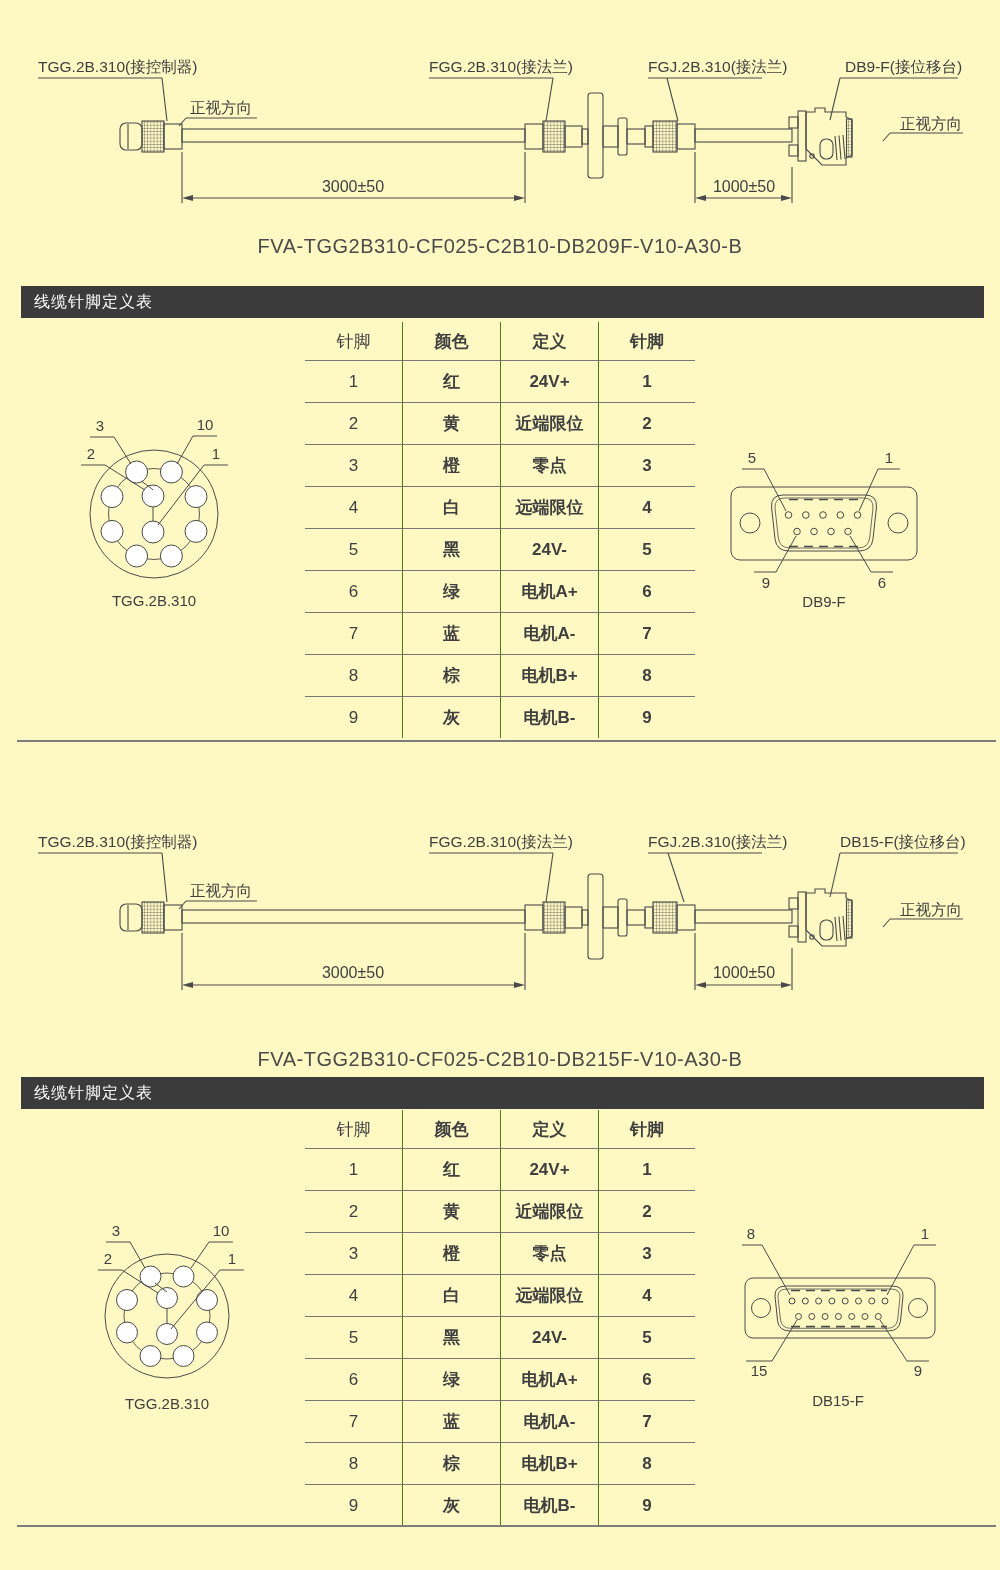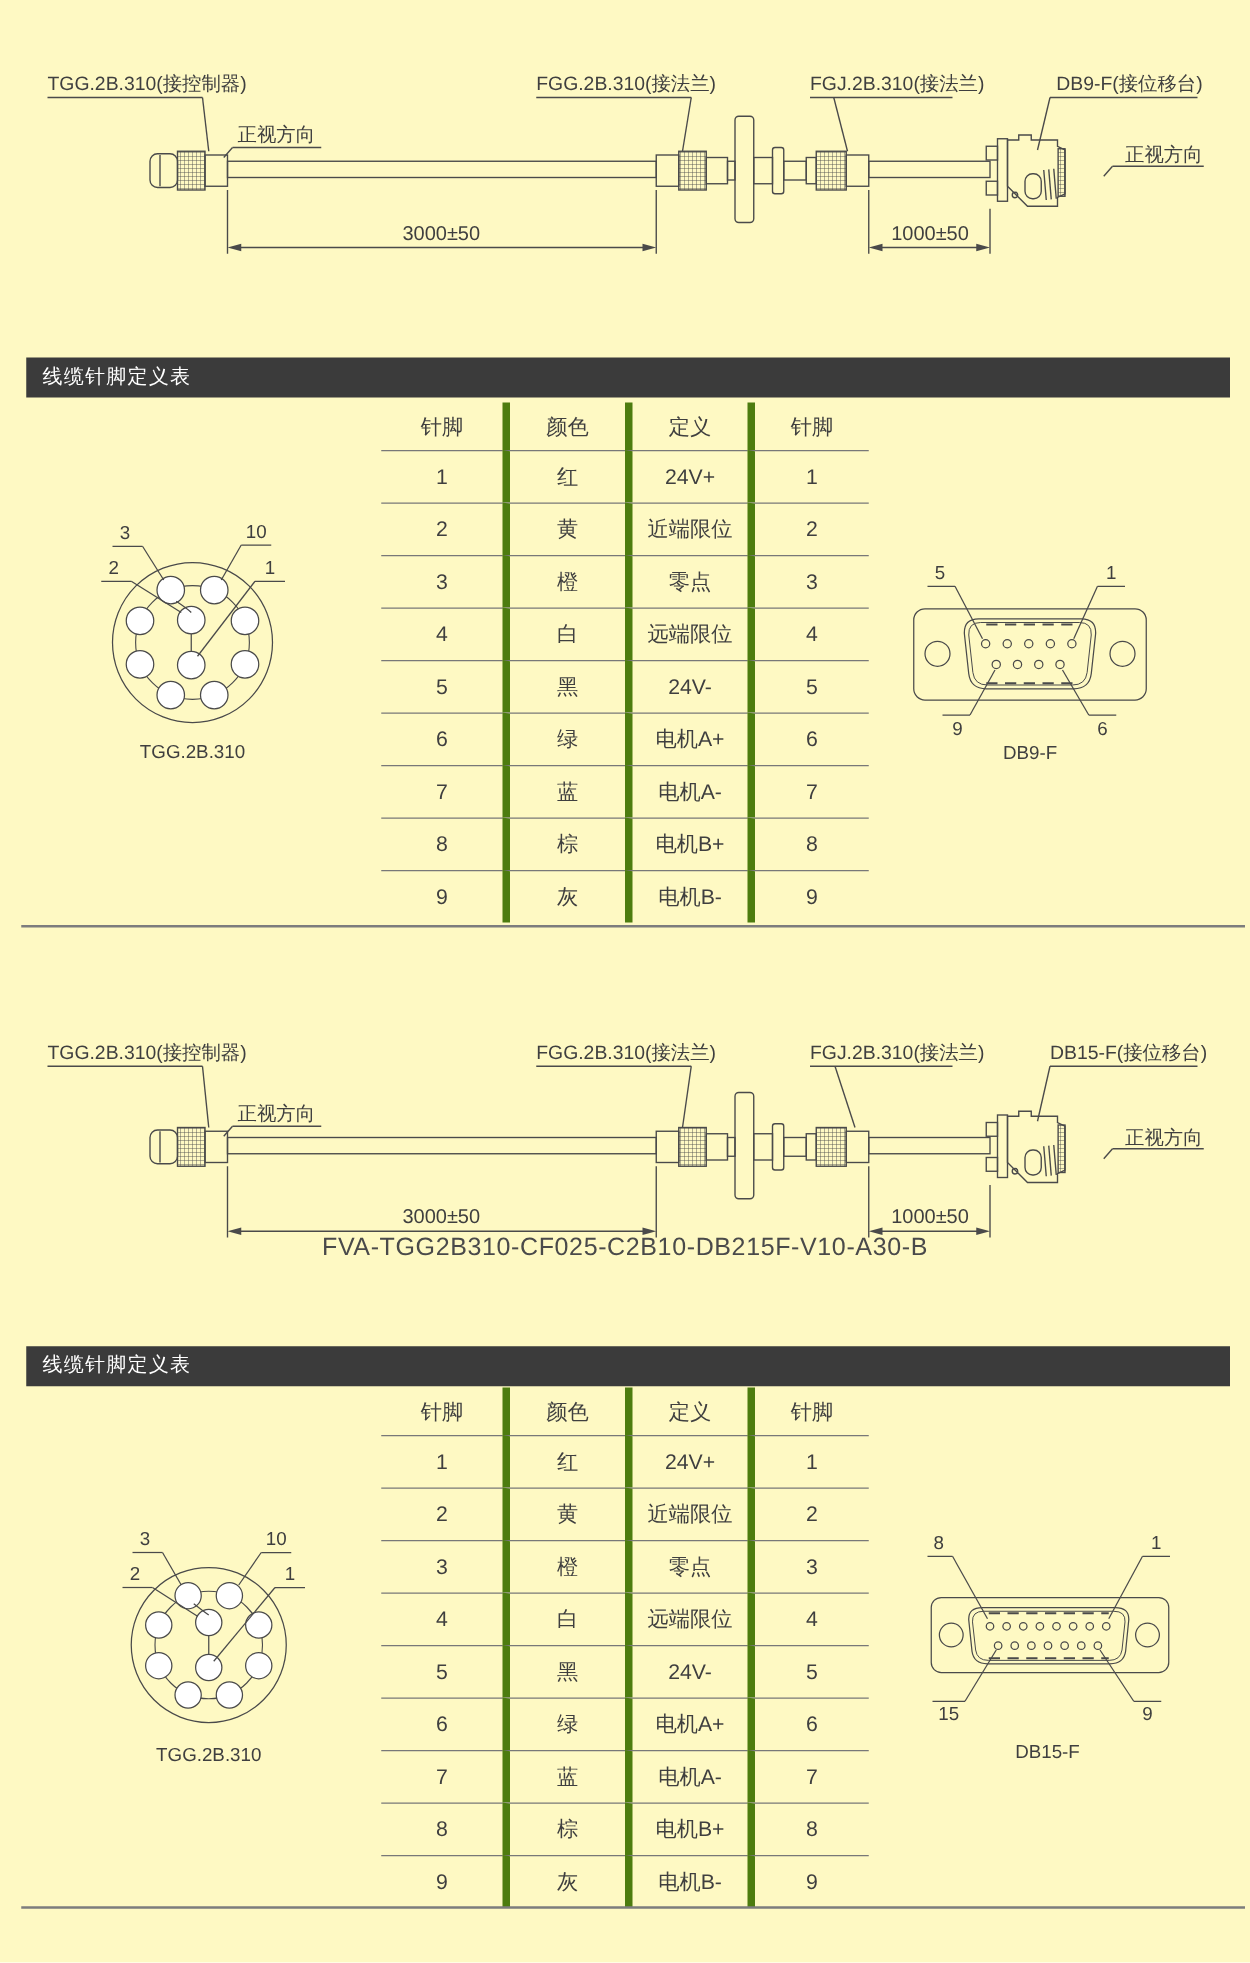--- a/index.html
+++ b/index.html
@@ -20,21 +20,21 @@
   }
   .pin-table{
     position:absolute;left:305px;width:390px;display:grid;
     grid-template-columns:97px 98px 98px 97px;
   }
   .pt-cell{
     display:flex;align-items:center;justify-content:center;
     height:42px;font-size:17px;color:#3f3f3f;box-sizing:border-box;
   }
   .pt-head{height:38px;}
-  .pt-b-left{border-left:6px solid #4d7c0f;}
+  .pt-b-left{border-left:1px solid #4d7c0f;font-weight:bold;}
   .pt-b-top{border-top:1px solid #787878;}
   .divider{position:absolute;left:17px;width:979px;height:2px;background:#7d7d7d;}
 </style>
 </head>
 <body>
 
 <div class="page">
 
   <svg class="abs" style="left:0;top:0" width="1000" height="232" viewBox="0 0 1000 232">
     <defs>
@@ -110,20 +110,21 @@
       <text x="429" y="72">FGG.2B.310(接法兰)</text>
       <text x="648" y="72">FGJ.2B.310(接法兰)</text>
       <text x="845" y="72">DB9-F(接位移台)</text>
       <text x="190" y="113">正视方向</text>
       <text x="900" y="129">正视方向</text>
       <text x="353" y="192" text-anchor="middle" font-size="16">3000±50</text>
       <text x="744" y="192" text-anchor="middle" font-size="16">1000±50</text>
     </g>
   </svg>
 
+  <div class="part-number" style="top:235px">FVA-TGG2B310-CF025-C2B10-DB209F-V10-A30-B</div>
 
   <div class="section-bar" style="top:286px">线缆针脚定义表</div>
 
   <svg class="abs" style="left:55px;top:405px" width="210" height="210" viewBox="55 405 210 210">
     <g stroke="#4a4a4a" stroke-width="1" fill="none">
       <circle cx="154" cy="514" r="64"></circle>
       <circle cx="154" cy="514" r="45.5" stroke-width="0.9"></circle>
       <g fill="#ffffff">
         <circle cx="136.6" cy="472" r="11"></circle>
           <circle cx="171.4" cy="472" r="11"></circle>
@@ -305,21 +306,21 @@
       <text x="429" y="847">FGG.2B.310(接法兰)</text>
       <text x="648" y="847">FGJ.2B.310(接法兰)</text>
       <text x="840" y="847">DB15-F(接位移台)</text>
       <text x="190" y="896">正视方向</text>
       <text x="900" y="915">正视方向</text>
       <text x="353" y="978" text-anchor="middle" font-size="16">3000±50</text>
       <text x="744" y="978" text-anchor="middle" font-size="16">1000±50</text>
     </g>
   </svg>
 
-  <div class="part-number" style="top:987px">FVA-TGG2B310-CF025-C2B10-DB215F-V10-A30-B</div>
+  <div class="part-number" style="top:1048px">FVA-TGG2B310-CF025-C2B10-DB215F-V10-A30-B</div>
 
   <div class="section-bar" style="top:1077px">线缆针脚定义表</div>
 
   <svg class="abs" style="left:60px;top:1195px" width="215" height="225" viewBox="60 1195 215 225">
     <g stroke="#4a4a4a" stroke-width="1" fill="none">
       <circle cx="167" cy="1316" r="62"></circle>
       <circle cx="167" cy="1316" r="43" stroke-width="0.9"></circle>
       <g fill="#ffffff">
         <circle cx="150.5" cy="1276.5" r="10.5"></circle>
           <circle cx="183.5" cy="1276.5" r="10.5"></circle>

